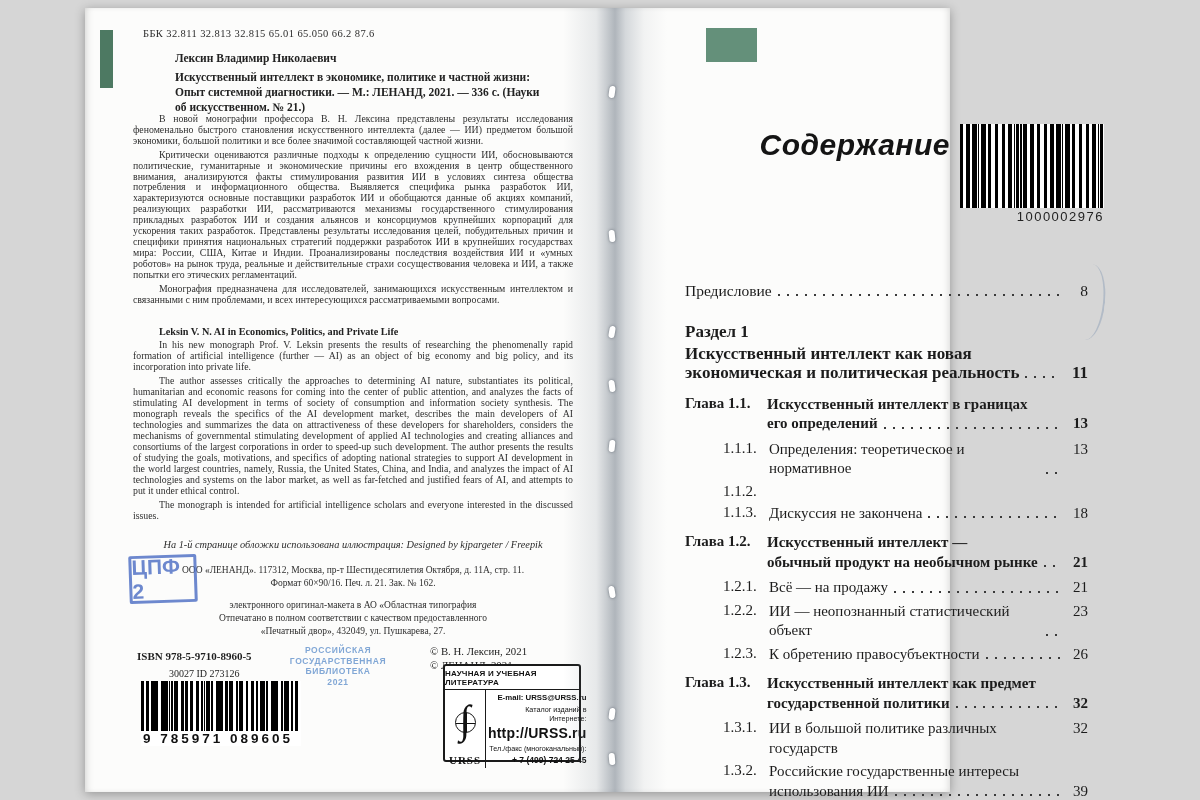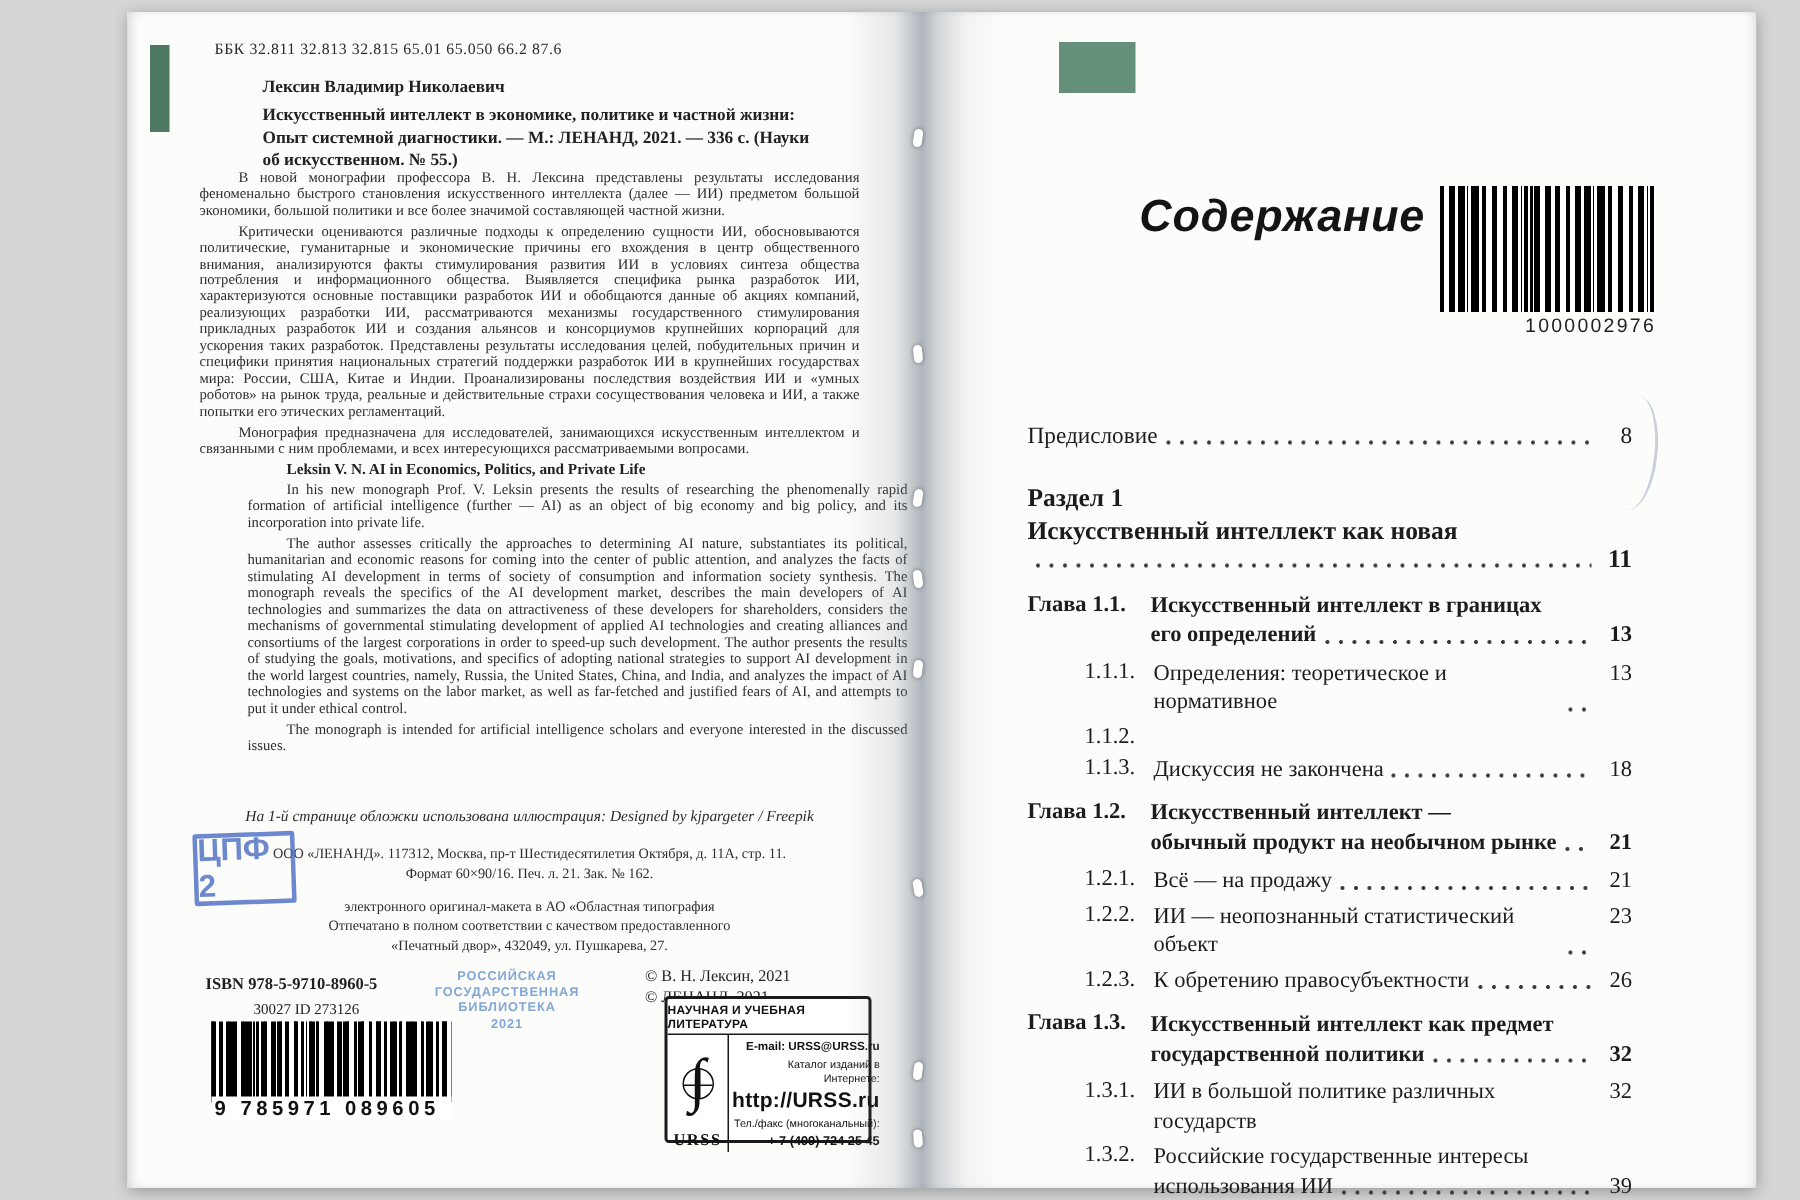--- a/index.html
+++ b/index.html
@@ -3,21 +3,21 @@
 <meta charset="utf-8">
 <style>
   html,body{margin:0;padding:0;}
   body{
     width:1200px;height:800px;position:relative;overflow:hidden;
     background:#d6d6d6;
     font-family:"Liberation Serif",serif;
     color:#262626;
   }
   .sheet{
-    position:absolute;left:85px;top:8px;width:1086px;height:784px;
+    position:absolute;left:85px;top:8px;width:865px;height:784px;
     background:#fcfcfb;
     box-shadow:0 2px 10px rgba(0,0,0,.30),
                inset 5px 0 9px -5px rgba(0,0,0,.22),
                inset -5px 0 9px -5px rgba(0,0,0,.18);
   }
   .page{position:absolute;top:0;height:784px;}
   .page-left{left:0;width:527px;}
   .page-right{left:527px;width:492px;}
 
   
@@ -48,21 +48,21 @@
 
   
   .lp-block{position:absolute;left:48px;width:440px;}
   .bbk{top:20px;margin-left:10px;font-size:10.5px;letter-spacing:.4px;color:#2b2b2b;}
   .head-block{top:44px;}
   .author{margin-left:42px;font-size:11.5px;font-weight:bold;margin-bottom:6px;color:#222;}
   .title-line{margin-left:42px;font-size:11.5px;font-weight:bold;line-height:15px;color:#222;}
   .annot{font-size:9.8px;line-height:10.9px;text-align:justify;color:#2e2e2e;}
   .annot p{margin:0 0 3px 0;text-indent:26px;}
   .annot-ru{top:106px;}
-  .annot-en{top:300px;font-size:9.8px;line-height:11px;margin-left:32px;}
+  .annot-en{top:318px;font-size:9.8px;line-height:11px;}
   .en-heading{margin-left:26px;font-weight:bold;font-size:10.2px;margin-bottom:2px;color:#222;}
   .credit{top:531px;text-align:center;font-style:italic;font-size:10.3px;color:#2b2b2b;}
   .imprint{top:556px;text-align:center;font-size:9.5px;line-height:13px;color:#2e2e2e;}
   .printing{top:591px;text-align:center;font-size:9.5px;line-height:13px;color:#2e2e2e;}
   .isbn-row{top:632px;height:40px;}
   .isbn{position:absolute;left:4px;top:10px;font-weight:bold;font-size:11px;color:#1f1f1f;}
   .copyrights{position:absolute;left:297px;top:4px;font-size:10.8px;line-height:14px;color:#222;}
 
   .cpf-stamp{
     position:absolute;left:44px;top:547px;width:62px;height:42px;
@@ -172,21 +172,21 @@
 <div class="sheet">
 
   <div class="page page-left">
     <div class="lp-block bbk">ББК 32.811 32.813 32.815 65.01 65.050 66.2 87.6</div>
 
     <div class="lp-block head-block">
       <div class="author">Лексин Владимир Николаевич</div>
       <div>
           <div class="title-line">Искусственный интеллект в экономике, политике и частной жизни:</div>
           <div class="title-line">Опыт системной диагностики. — М.: ЛЕНАНД, 2021. — 336 с. (Науки</div>
-          <div class="title-line">об искусственном. № 55.)</div>
+          <div class="title-line">об искусственном. № 21.)</div>
         </div>
     </div>
 
     <div class="lp-block annot annot-ru">
         <p>В новой монографии профессора В. Н. Лексина представлены результаты исследования феноменально быстрого становления искусственного интеллекта (далее — ИИ) предметом большой экономики, большой политики и все более значимой составляющей частной жизни.</p>
         <p>Критически оцениваются различные подходы к определению сущности ИИ, обосновываются политические, гуманитарные и экономические причины его вхождения в центр общественного внимания, анализируются факты стимулирования развития ИИ в условиях синтеза общества потребления и информационного общества. Выявляется специфика рынка разработок ИИ, характеризуются основные поставщики разработок ИИ и обобщаются данные об акциях компаний, реализующих разработки ИИ, рассматриваются механизмы государственного стимулирования прикладных разработок ИИ и создания альянсов и консорциумов крупнейших корпораций для ускорения таких разработок. Представлены результаты исследования целей, побудительных причин и специфики принятия национальных стратегий поддержки разработок ИИ в крупнейших государствах мира: России, США, Китае и Индии. Проанализированы последствия воздействия ИИ и «умных роботов» на рынок труда, реальные и действительные страхи сосуществования человека и ИИ, а также попытки его этических регламентаций.</p>
         <p>Монография предназначена для исследователей, занимающихся искусственным интеллектом и связанными с ним проблемами, и всех интересующихся рассматриваемыми вопросами.</p>
       </div>
 
     <div class="lp-block annot annot-en">
@@ -268,20 +268,21 @@
             <span class="leader"></span>
             <span class="pg">8</span>
           </div>
         </div>
         <div class="toc-entry section">
           <div class="toc-section-num">Раздел 1</div>
           <div class="toc-line">
             <span class="t">Искусственный интеллект как новая</span>
           </div>
           <div class="toc-line">
+            <span class="t">экономическая и политическая реальность</span>
             <span class="leader"></span>
             <span class="pg">11</span>
           </div>
         </div>
         <div class="toc-entry chapter">
           <div class="toc-num">Глава 1.1.</div>
           <div class="toc-lines">
             <div class="toc-line">
               <span class="t">Искусственный интеллект в границах</span>
             </div>

